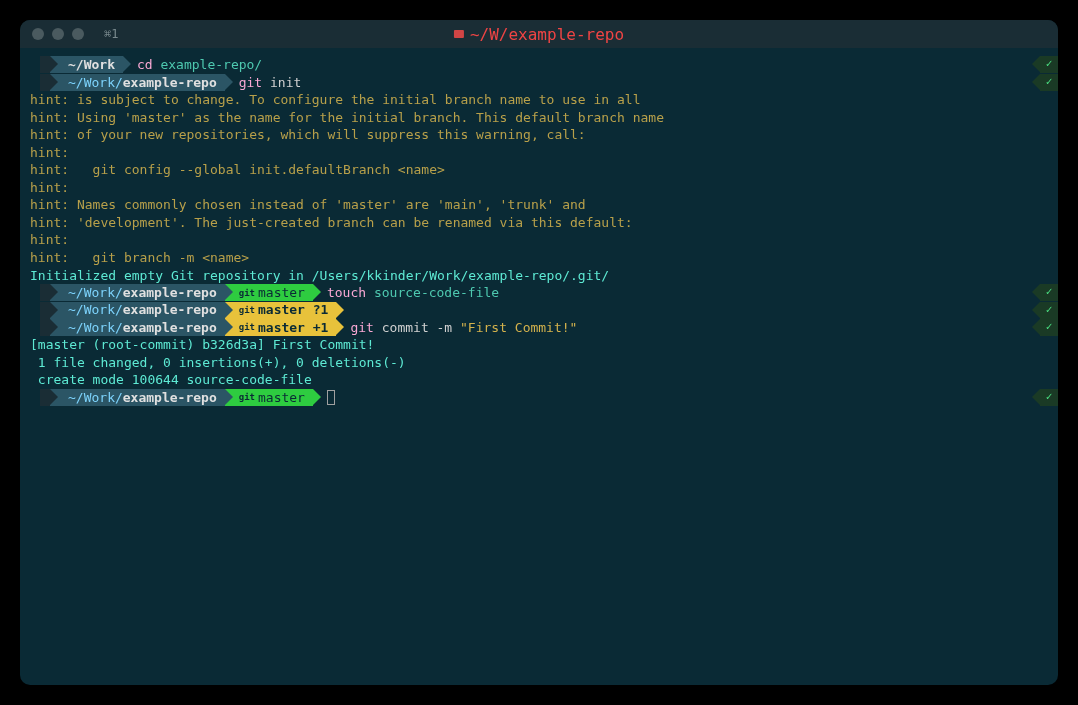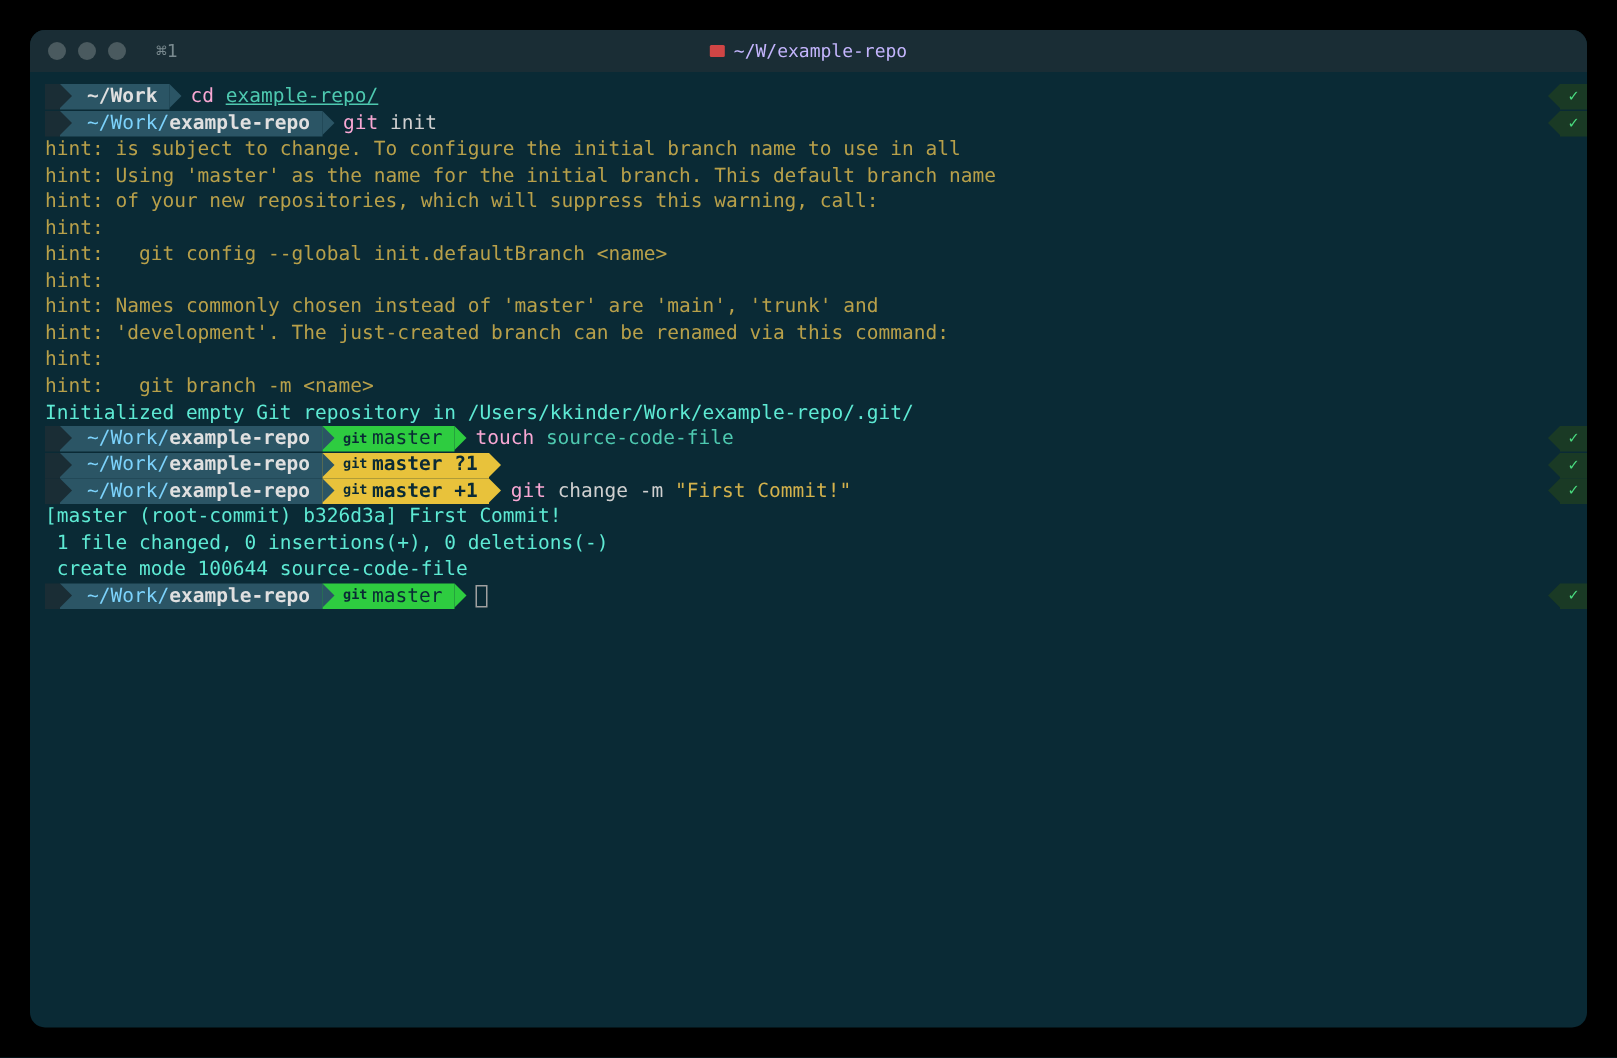--- a/index.html
+++ b/index.html
@@ -47,39 +47,39 @@
       margin-left: 20px;
       font-size: 12px;
     }
     .title-center {
       position: absolute;
       left: 50%;
       transform: translateX(-50%);
       display: flex;
       align-items: center;
       gap: 6px;
-      color: #c4b5fd;
-      font-size: 12px;
+      color: #ef4444;
+      font-size: 16px;
     }
     .folder-icon-red {
       width: 10px;
       height: 8px;
       background: #d04545;
       border-radius: 1px;
       display: inline-block;
     }
     .terminal-content {
       padding: 8px 0;
       color: #c0c0c0;
       line-height: 1.35;
     }
     .line {
       display: flex;
       align-items: center;
-      padding: 0 10px;
+      padding: 0 20px;
       white-space: pre;
       position: relative;
       min-height: 17px;
     }
     .seg {
       display: inline-flex;
       align-items: center;
       height: 17px;
       padding: 0 8px 0 4px;
       position: relative;
@@ -146,21 +146,21 @@
       color: #0a2a35;
       font-size: 9px;
       font-weight: bold;
       margin-right: 3px;
     }
     .cmd {
       margin-left: 14px;
     }
     .cmd-blue { color: #f9a8d4; }
     .cmd-cyan { color: #4ec9b0; }
-    .cmd-cyan-u { color: #4ec9b0; text-decoration: underline; }
+    .cmd-cyan-u { color: #4ec9b0; }
     .cmd-yellow { color: #d4b24c; }
     .cmd-white { color: #d0d0d0; }
     .hint-line {
       color: #b8a04a;
       padding: 0 10px;
       white-space: pre;
       line-height: 1.35;
     }
     .gray-line {
       color: #5eead4;
@@ -231,21 +231,21 @@
       <span class="check-right">✓</span>
     </div>
 
     <div class="hint-line">hint: is subject to change. To configure the initial branch name to use in all</div>
     <div class="hint-line">hint: Using 'master' as the name for the initial branch. This default branch name</div>
     <div class="hint-line">hint: of your new repositories, which will suppress this warning, call:</div>
     <div class="hint-line">hint:</div>
     <div class="hint-line">hint:   git config --global init.defaultBranch &lt;name&gt;</div>
     <div class="hint-line">hint:</div>
     <div class="hint-line">hint: Names commonly chosen instead of 'master' are 'main', 'trunk' and</div>
-    <div class="hint-line">hint: 'development'. The just-created branch can be renamed via this command:</div>
+    <div class="hint-line">hint: 'development'. The just-created branch can be renamed via this default:</div>
     <div class="hint-line">hint:</div>
     <div class="hint-line">hint:   git branch -m &lt;name&gt;</div>
     <div class="gray-line">Initialized empty Git repository in /Users/kkinder/Work/example-repo/.git/</div>
 
     <div class="line">
       <span class="seg seg-apple"><span class="apple-glyph"></span></span>
       <span class="seg seg-path"><span class="folder-glyph"></span><span class="path-text"><span class="path-dim">~/Work/</span><span>example-repo</span></span></span>
       <span class="seg seg-branch-green"><span class="git-label">git</span><span class="branch-text">master</span></span>
       <span class="cmd"><span class="cmd-blue">touch</span> <span class="cmd-cyan">source-code-file</span></span>
       <span class="check-right">✓</span>
@@ -255,21 +255,21 @@
       <span class="seg seg-apple"><span class="apple-glyph"></span></span>
       <span class="seg seg-path"><span class="folder-glyph"></span><span class="path-text"><span class="path-dim">~/Work/</span><span>example-repo</span></span></span>
       <span class="seg seg-branch-yellow"><span class="git-label">git</span><span class="branch-text">master ?1</span></span>
       <span class="check-right">✓</span>
     </div>
 
     <div class="line">
       <span class="seg seg-apple"><span class="apple-glyph"></span></span>
       <span class="seg seg-path"><span class="folder-glyph"></span><span class="path-text"><span class="path-dim">~/Work/</span><span>example-repo</span></span></span>
       <span class="seg seg-branch-yellow"><span class="git-label">git</span><span class="branch-text">master +1</span></span>
-      <span class="cmd"><span class="cmd-blue">git</span> <span class="cmd-white">change</span> <span class="cmd-white">-m</span> <span class="cmd-yellow">"First Commit!"</span></span>
+      <span class="cmd"><span class="cmd-blue">git</span> <span class="cmd-white">commit</span> <span class="cmd-white">-m</span> <span class="cmd-yellow">"First Commit!"</span></span>
       <span class="check-right">✓</span>
     </div>
 
     <div class="gray-line">[master (root-commit) b326d3a] First Commit!</div>
     <div class="gray-line"> 1 file changed, 0 insertions(+), 0 deletions(-)</div>
     <div class="gray-line"> create mode 100644 source-code-file</div>
 
     <div class="line">
       <span class="seg seg-apple"><span class="apple-glyph"></span></span>
       <span class="seg seg-path"><span class="folder-glyph"></span><span class="path-text"><span class="path-dim">~/Work/</span><span>example-repo</span></span></span>

